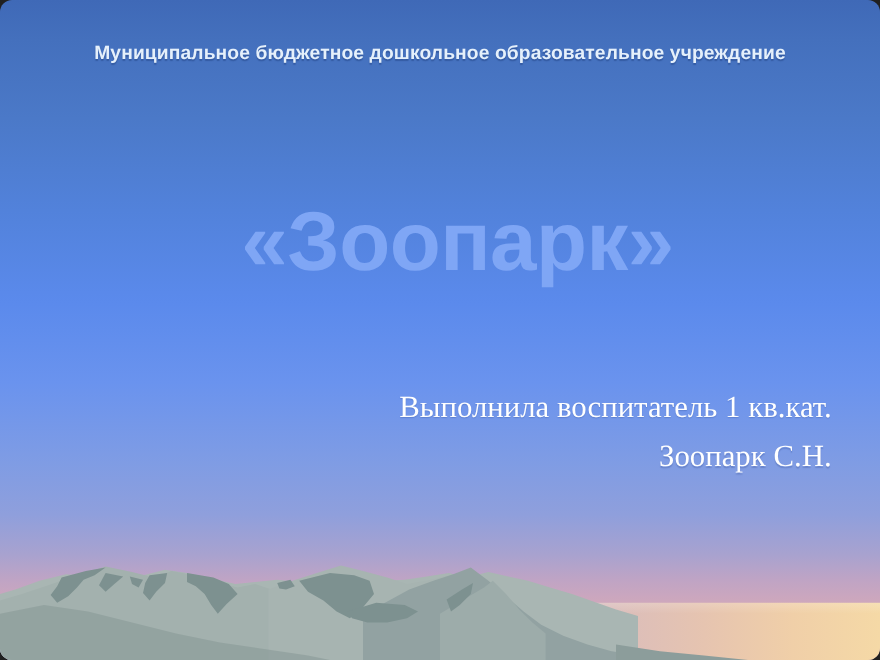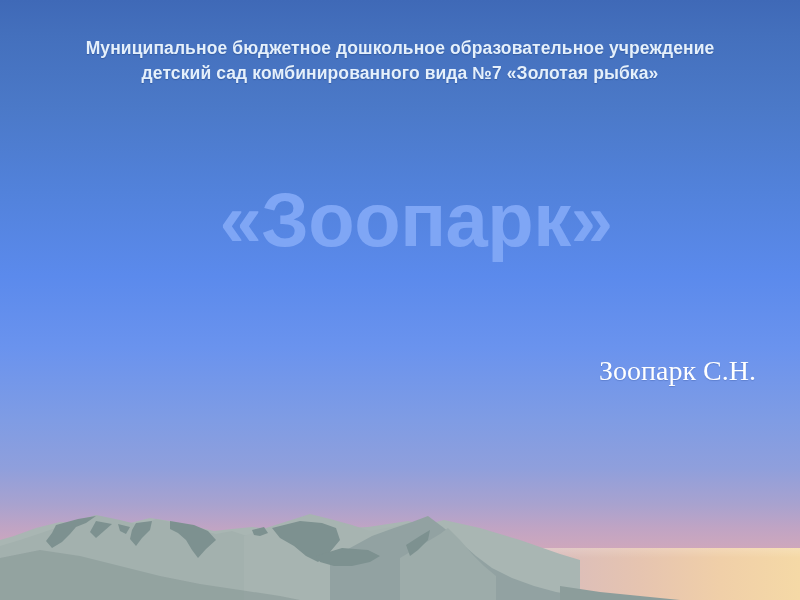--- a/index.html
+++ b/index.html
@@ -7,20 +7,21 @@
     padding: 0;
     background: #202020;
   }
   #slide {
     position: relative;
     width: 800px;
     height: 600px;
     overflow: hidden;
     font-family: "Liberation Sans", sans-serif;
     user-select: none;
+    border-radius: 11px;
   }
 
   
   .sky {
     position: absolute;
     left: 0; top: 0;
     width: 800px; height: 600px;
     background: linear-gradient(to bottom,
         #3f69b7   0%,
         #4470bd   6%,
@@ -167,22 +168,22 @@
     <path fill="#7d9190" d="M406,545 L420,536 L430,530 L428,540 L418,550 L410,556 Z"></path>
 
     <path fill="#869795" opacity="0.55" d="M0,558 L40,550 L80,556 L120,566 L160,576 L200,584
              L240,590 L280,596 L300,600 L0,600 Z"></path>
 
     <path fill="#8c9d9b" d="M560,586 L600,592 L640,596 L680,600 L560,600 Z"></path>
   </svg>
 
   <div class="header">
     <div>Муниципальное бюджетное дошкольное образовательное учреждение</div>
-    <div>детский сад комбинированного вида №7 «Золотая рыбка»</div>
   </div>
 
   <div class="main-title">«Зоопарк»</div>
 
   <div class="author">
+    <div>Выполнила воспитатель 1 кв.кат.</div>
     <div>Зоопарк С.Н.</div>
   </div>
 
 </div>
 
 </body></html>

